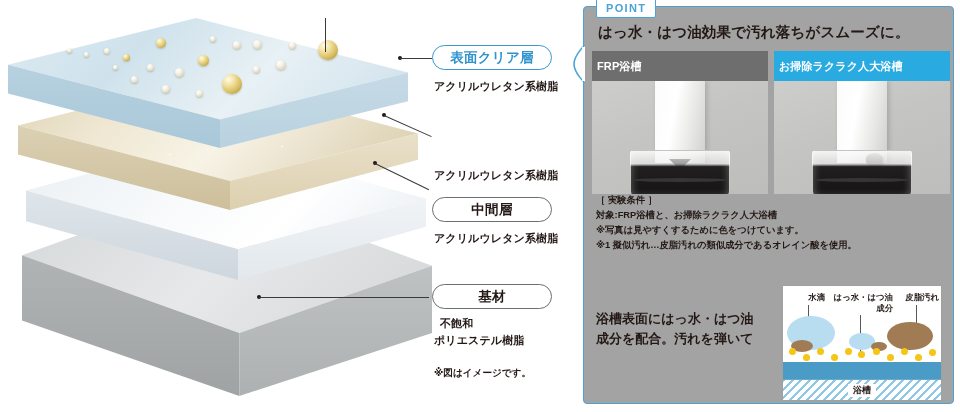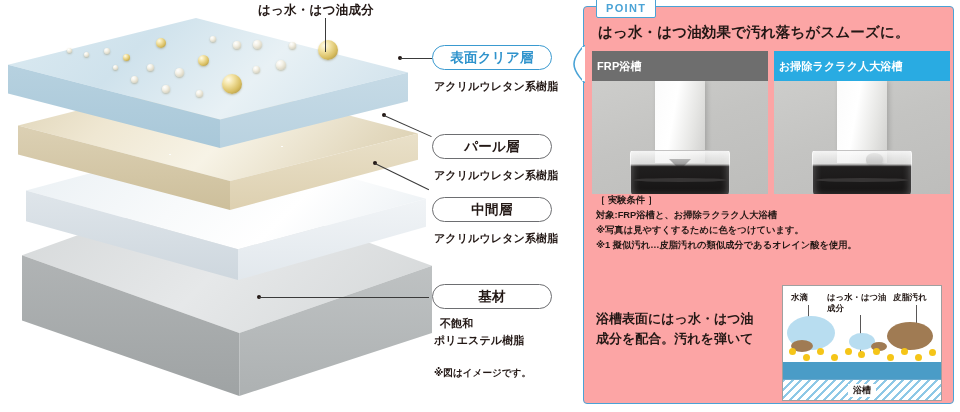--- a/index.html
+++ b/index.html
@@ -119,21 +119,21 @@
     letter-spacing:.01em;white-space:nowrap;
   }
   .note{
     position:absolute;font-size:9.6px;font-weight:700;color:#231815;
     line-height:1.45;white-space:nowrap;
   }
 
   
   .point-panel{
     position:absolute;left:583px;top:6px;width:371px;height:398px;
-    border:1.6px solid #4aa3d6;border-radius:4px;box-sizing:border-box;background:#fca5a5;
+    border:1.6px solid #4aa3d6;border-radius:4px;box-sizing:border-box;background:#a3a3a3;
   }
   .notch{
     position:absolute;left:-11px;top:38px;width:12px;height:38px;overflow:hidden;
   }
   .notch svg{display:block;}
   .panel-mask{
     position:absolute;left:-2px;top:40px;width:3px;height:34px;background:#fff;
   }
   .point-badge{
     position:absolute;left:12px;top:-9px;height:18px;padding:0 9px;
@@ -199,21 +199,21 @@
     position:absolute;left:12px;top:302px;width:190px;font-size:13px;font-weight:700;
     line-height:1.52;color:#231815;
   }
 
   
   .mech-ill{
     position:absolute;left:198px;top:278px;width:160px;height:116px;
     border:1px solid #9fa0a0;box-sizing:border-box;background:#fff;overflow:hidden;
   }
   .mi-label{
-    position:absolute;font-size:8.4px;font-weight:700;color:#231815;white-space:nowrap;text-align:left;
+    position:absolute;font-size:8.4px;font-weight:700;color:#231815;white-space:nowrap;text-align:right;
   }
   .mi-lead{position:absolute;width:1px;background:#595757;}
   .mi-dot{position:absolute;width:3px;height:3px;border-radius:50%;background:#231815;}
   .coat{position:absolute;left:0;bottom:20px;width:100%;height:18px;background:#4a9cc7;}
   .ydot{position:absolute;width:7px;height:7px;border-radius:50%;background:#f5c518;}
   .water{position:absolute;border-radius:50%;background:#b8ddf0;}
   .grease{position:absolute;border-radius:50%;background:#a07b53;}
   .tub{
     position:absolute;left:0;bottom:0;width:100%;height:20px;
     background:
@@ -273,43 +273,39 @@
       <div class="bead pale" style="left:104px;top:48px;width:6px;height:6px;"></div>
       <div class="bead pale" style="left:84px;top:52px;width:5px;height:5px;"></div>
       <div class="bead pale" style="left:67px;top:48px;width:5px;height:5px;"></div>
       <div class="bead pale" style="left:131px;top:76px;width:7px;height:7px;"></div>
       <div class="bead pale" style="left:162px;top:85px;width:8px;height:8px;"></div>
       <div class="bead pale" style="left:196px;top:90px;width:7px;height:7px;"></div>
       <div class="bead pale" style="left:113px;top:65px;width:5px;height:5px;"></div>
       <div class="bead pale" style="left:253px;top:66px;width:7px;height:7px;"></div>
     </div>
 
-    <div class="toplabel">はっ水・はつ油成分</div>
     <div class="toplead"></div>
 
     <div class="dot" style="left:398px;top:56px;"></div>
     <div class="lead" style="left:400px;top:58px;width:32px;"></div>
 
     <div class="dot" style="left:382px;top:113px;"></div>
     <div class="lead" style="left:384px;top:115px;width:52px;transform:rotate(24deg);"></div>
 
     <div class="dot" style="left:373px;top:161px;"></div>
     <div class="lead" style="left:375px;top:163px;width:60px;transform:rotate(26deg);"></div>
 
     <div class="dot" style="left:257px;top:295px;"></div>
     <div class="lead" style="left:259px;top:297px;width:170px;"></div>
 
     <div class="pill blue" style="left:432px;top:45px;width:120px;">
       <span>表面クリア層</span>
     </div>
     <div class="sub" style="left:434px;top:79px;">アクリルウレタン系樹脂</div>
 
-    <div class="pill" style="left:432px;top:134px;width:120px;">
-      <span>パール層</span>
-    </div>
     <div class="sub" style="left:434px;top:168px;">アクリルウレタン系樹脂</div>
 
     <div class="pill" style="left:432px;top:197px;width:120px;">
       <span>中間層</span>
     </div>
     <div class="sub" style="left:434px;top:231px;">アクリルウレタン系樹脂</div>
 
     <div class="pill" style="left:432px;top:284px;width:120px;">
       <span>基材</span>
     </div>

